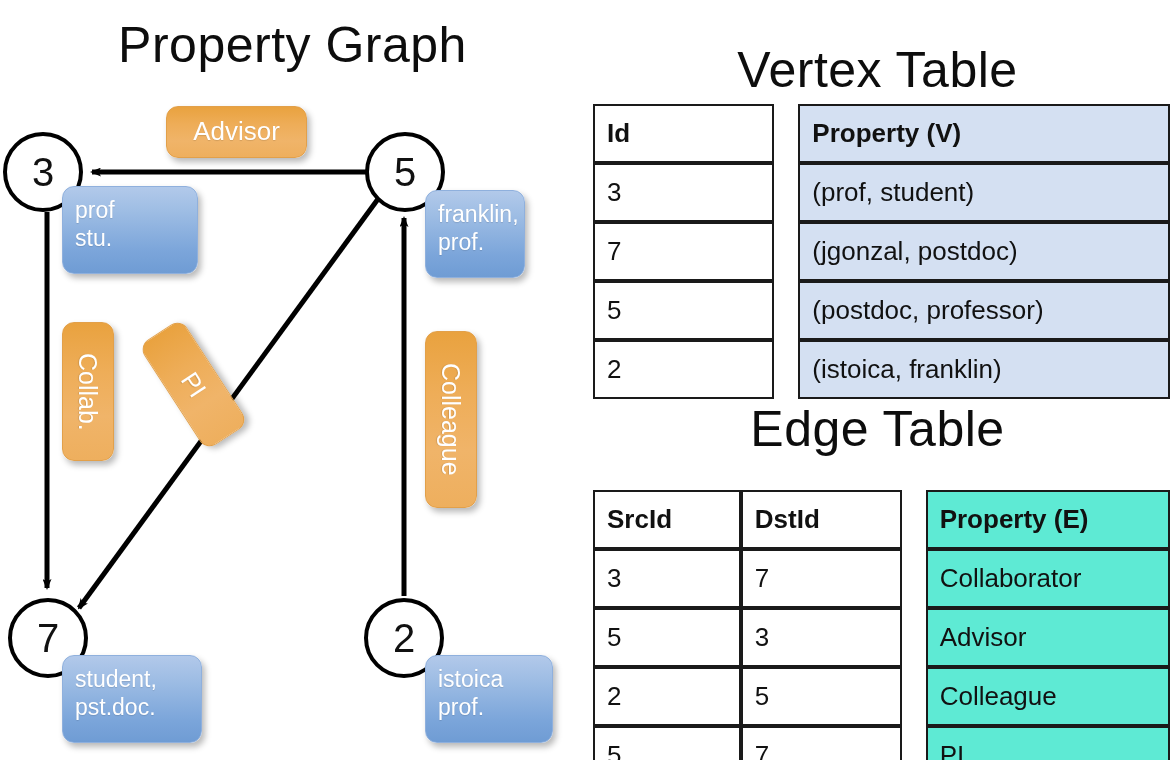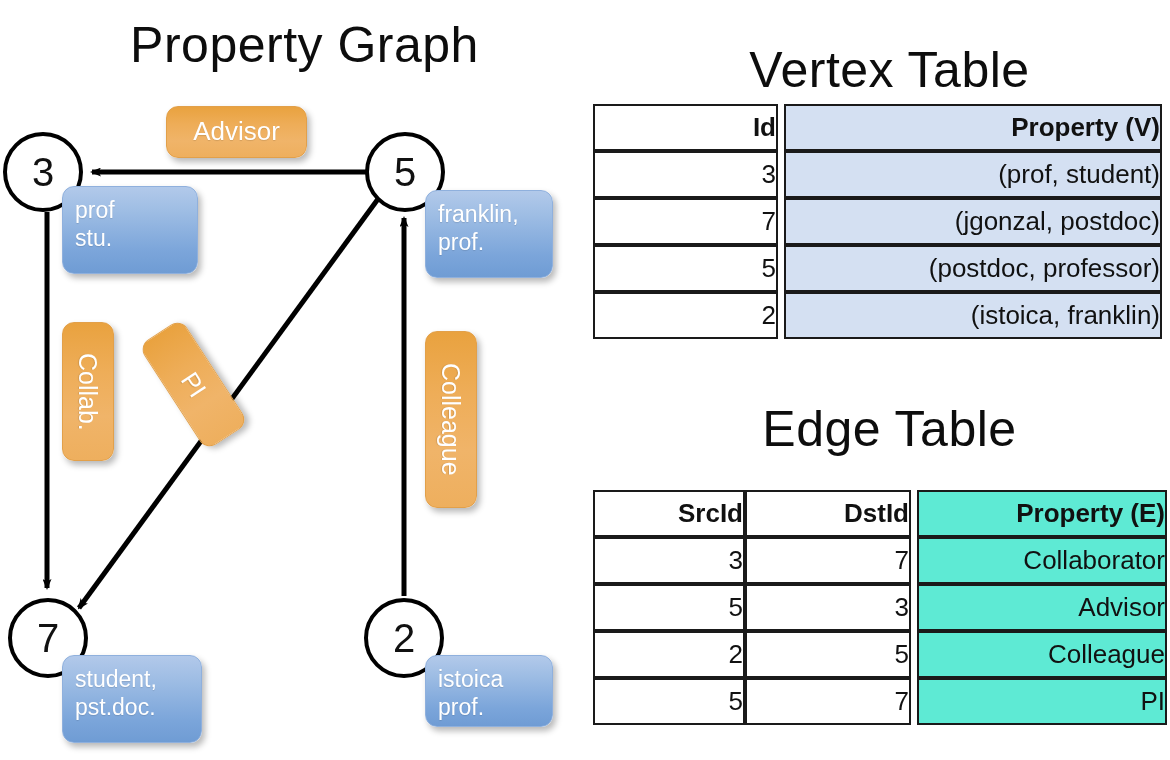--- a/index.html
+++ b/index.html
@@ -19,21 +19,20 @@
   
   .big-title {
     position: absolute;
     font-family: "Liberation Sans", sans-serif;
     font-weight: 300;
     font-size: 50px;
     letter-spacing: 0.5px;
     color: #0d0d0d;
     white-space: nowrap;
     text-align: center;
-    padding-left: 12px;
   }
   #title-property-graph { left: 0;   top: 16px;  width: 585px; }
   #title-vertex-table   { left: 585px; top: 12px; width: 585px; margin-top: 29px; }
   #title-edge-table     { left: 585px; top: 400px; width: 585px; }
 
   
   #graph-panel {
     position: absolute;
     left: 0; top: 0;
     width: 585px; height: 760px;
@@ -98,25 +97,25 @@
   
   .data-table {
     position: absolute;
     border-collapse: separate;
     border-spacing: 0;
     font-family: "Liberation Sans", sans-serif;
     font-weight: 300;
   }
   .data-table td, .data-table th {
     border: 2px solid #1a1a1a;
-    text-align: right;
+    text-align: left;
     font-weight: 300;
     font-size: 26px;
     color: #111;
-    padding: 0;
+    padding: 12px;
     height: 47px;
     box-sizing: border-box;
   }
   .data-table th {
     font-weight: bold;
     font-size: 26px;
   }
   .spacer-col {
     border: none !important;
     width: 6px;
@@ -162,31 +161,31 @@
   <div class="node-circle" style="left:3px;   top:132px;">3</div>
   <div class="node-circle" style="left:365px; top:132px;">5</div>
   <div class="node-circle" style="left:8px;   top:598px;">7</div>
   <div class="node-circle" style="left:364px; top:598px;">2</div>
 
   <div class="prop-box blue-box" style="left:62px; top:186px; width:136px; height:88px;">
     <div>prof</div>
     <div>stu.</div>
   </div>
 
-  <div class="prop-box blue-box" style="left:425px; top:190px; width:128px; height:88px;">
+  <div class="prop-box blue-box" style="left:425px; top:190px; width:100px; height:88px;">
     <div>franklin,</div>
     <div>prof.</div>
   </div>
 
   <div class="prop-box blue-box" style="left:62px; top:655px; width:140px; height:88px;">
     <div>student,</div>
     <div>pst.doc.</div>
   </div>
 
-  <div class="prop-box blue-box" style="left:425px; top:655px; width:128px; height:72px;">
+  <div class="prop-box blue-box" style="left:425px; top:655px; width:128px; height:88px;">
     <div>istoica</div>
     <div>prof.</div>
   </div>
 
   <div class="prop-box orange-box rot-box" style="left:166px; top:106px; width:141px; height:52px; font-size:26px;">Advisor</div>
 
   <div class="prop-box orange-box vert-label" style="left:62px; top:322px; width:52px; height:139px;">Collab.</div>
 
   <div class="prop-box orange-box vert-label" style="left:425px; top:331px; width:52px; height:177px;">Colleague</div>
 

